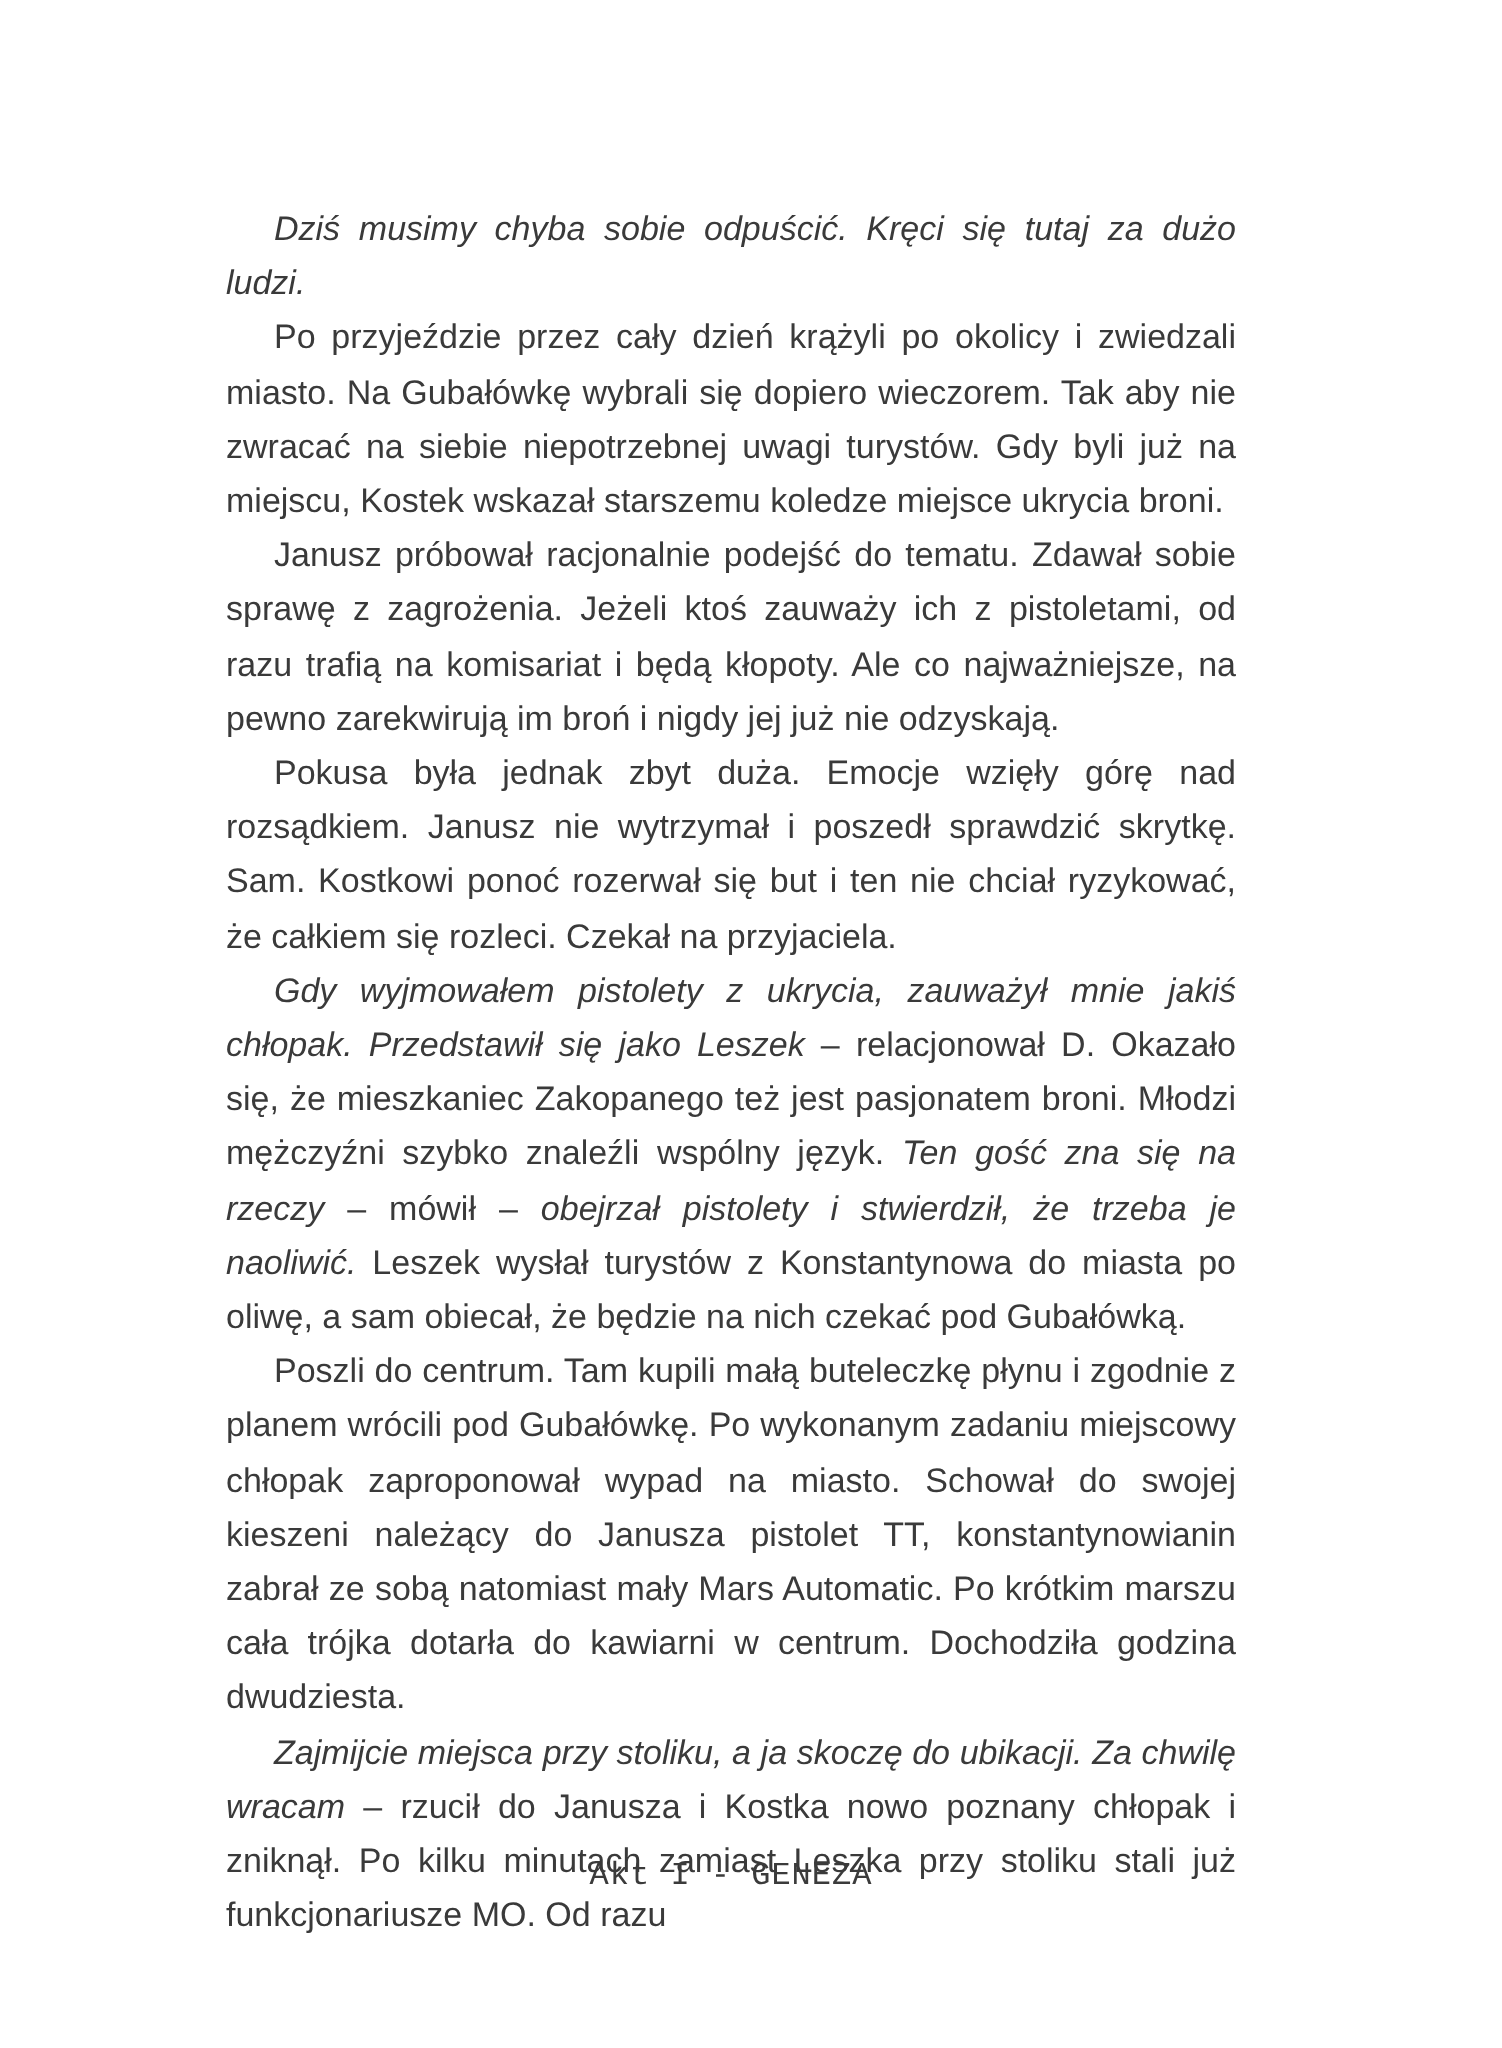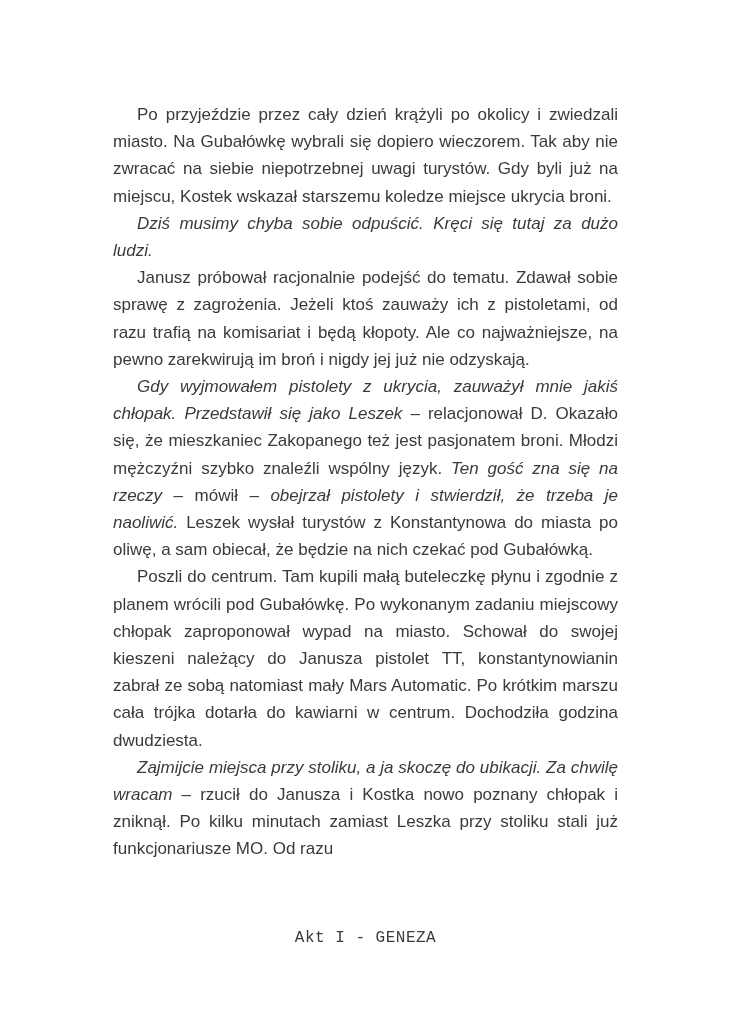--- a/index.html
+++ b/index.html
@@ -50,21 +50,22 @@
     letter-spacing: 0.5px;
     color: #3b3b3b;
     white-space: pre;
   }
 </style>
 </head>
 <body style="background: rgb(255, 255, 255);">
 
 <div class="page">
   <div class="text-block" style="color: rgb(58, 58, 58);">
+      <p><span class="italic">Dziś musimy chyba sobie odpuścić. Kręci się tutaj za dużo ludzi.</span></p>
       <p><span>Po przyjeździe przez cały dzień krążyli po okolicy i zwiedzali miasto. Na Gubałówkę wybrali się dopiero wieczorem. Tak aby nie zwracać na siebie niepotrzebnej uwagi turystów. Gdy byli już na miejscu, Kostek wskazał starszemu koledze miejsce ukrycia broni.</span></p>
-      <p><span class="italic">Dziś musimy chyba sobie odpuścić. Kręci się tutaj za dużo ludzi.</span></p>
       <p><span>Janusz próbował racjonalnie podejść do tematu. Zdawał sobie sprawę z zagrożenia. Jeżeli ktoś zauważy ich z pistoletami, od razu trafią na komisariat i będą kłopoty. Ale co najważniejsze, na pewno zarekwirują im broń i nigdy jej już nie odzyskają.</span></p>
+      <p><span>Pokusa była jednak zbyt duża. Emocje wzięły górę nad rozsądkiem. Janusz nie wytrzymał i poszedł sprawdzić skrytkę. Sam. Kostkowi ponoć rozerwał się but i ten nie chciał ryzykować, że całkiem się rozleci. Czekał na przyjaciela.</span></p>
       <p><span class="italic">Gdy wyjmowałem pistolety z ukrycia, zauważył mnie jakiś chłopak. Przedstawił się jako Leszek</span><span> – relacjonował D. Okazało się, że mieszkaniec Zakopanego też jest pasjonatem broni. Młodzi mężczyźni szybko znaleźli wspólny język. </span><span class="italic">Ten gość zna się na rzeczy</span><span> – mówił – </span><span class="italic">obejrzał pistolety i stwierdził, że trzeba je naoliwić.</span><span> Leszek wysłał turystów z Konstantynowa do miasta po oliwę, a sam obiecał, że będzie na nich czekać pod Gubałówką.</span></p>
       <p><span>Poszli do centrum. Tam kupili małą buteleczkę płynu i zgodnie z planem wrócili pod Gubałówkę. Po wykonanym zadaniu miejscowy chłopak zaproponował wypad na miasto. Schował do swojej kieszeni należący do Janusza pistolet TT, konstantynowianin zabrał ze sobą natomiast mały Mars Automatic. Po krótkim marszu cała trójka dotarła do kawiarni w centrum. Dochodziła godzina dwudziesta.</span></p>
       <p><span class="italic">Zajmijcie miejsca przy stoliku, a ja skoczę do ubikacji. Za chwilę wracam</span><span> – rzucił do Janusza i Kostka nowo poznany chłopak i zniknął. Po kilku minutach zamiast Leszka przy stoliku stali już funkcjonariusze MO. Od razu</span></p>
     </div>
   <div class="page-footer">Akt I - GENEZA</div>
 </div>
 
 </body></html>

